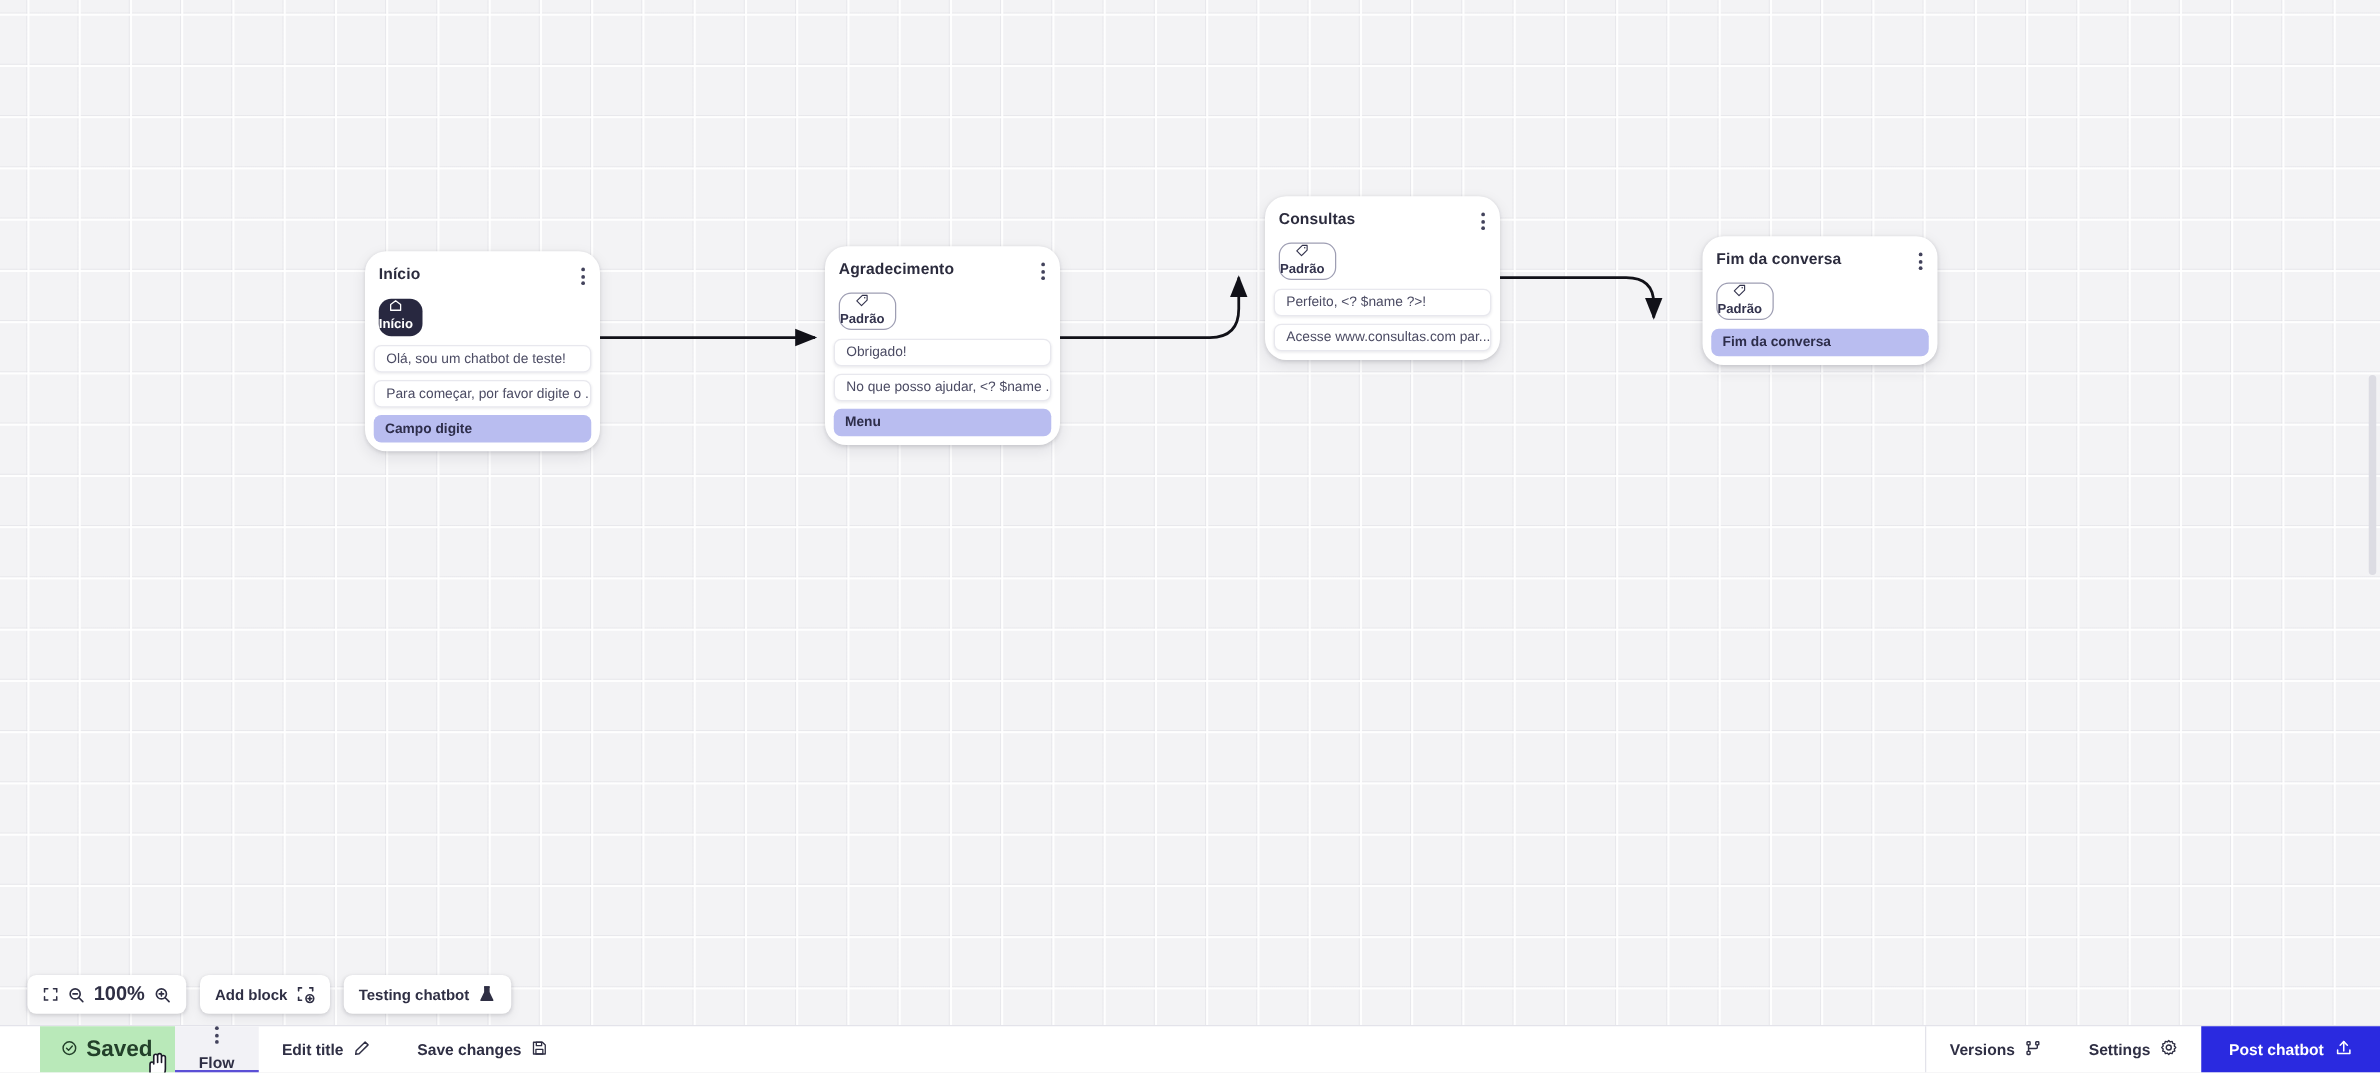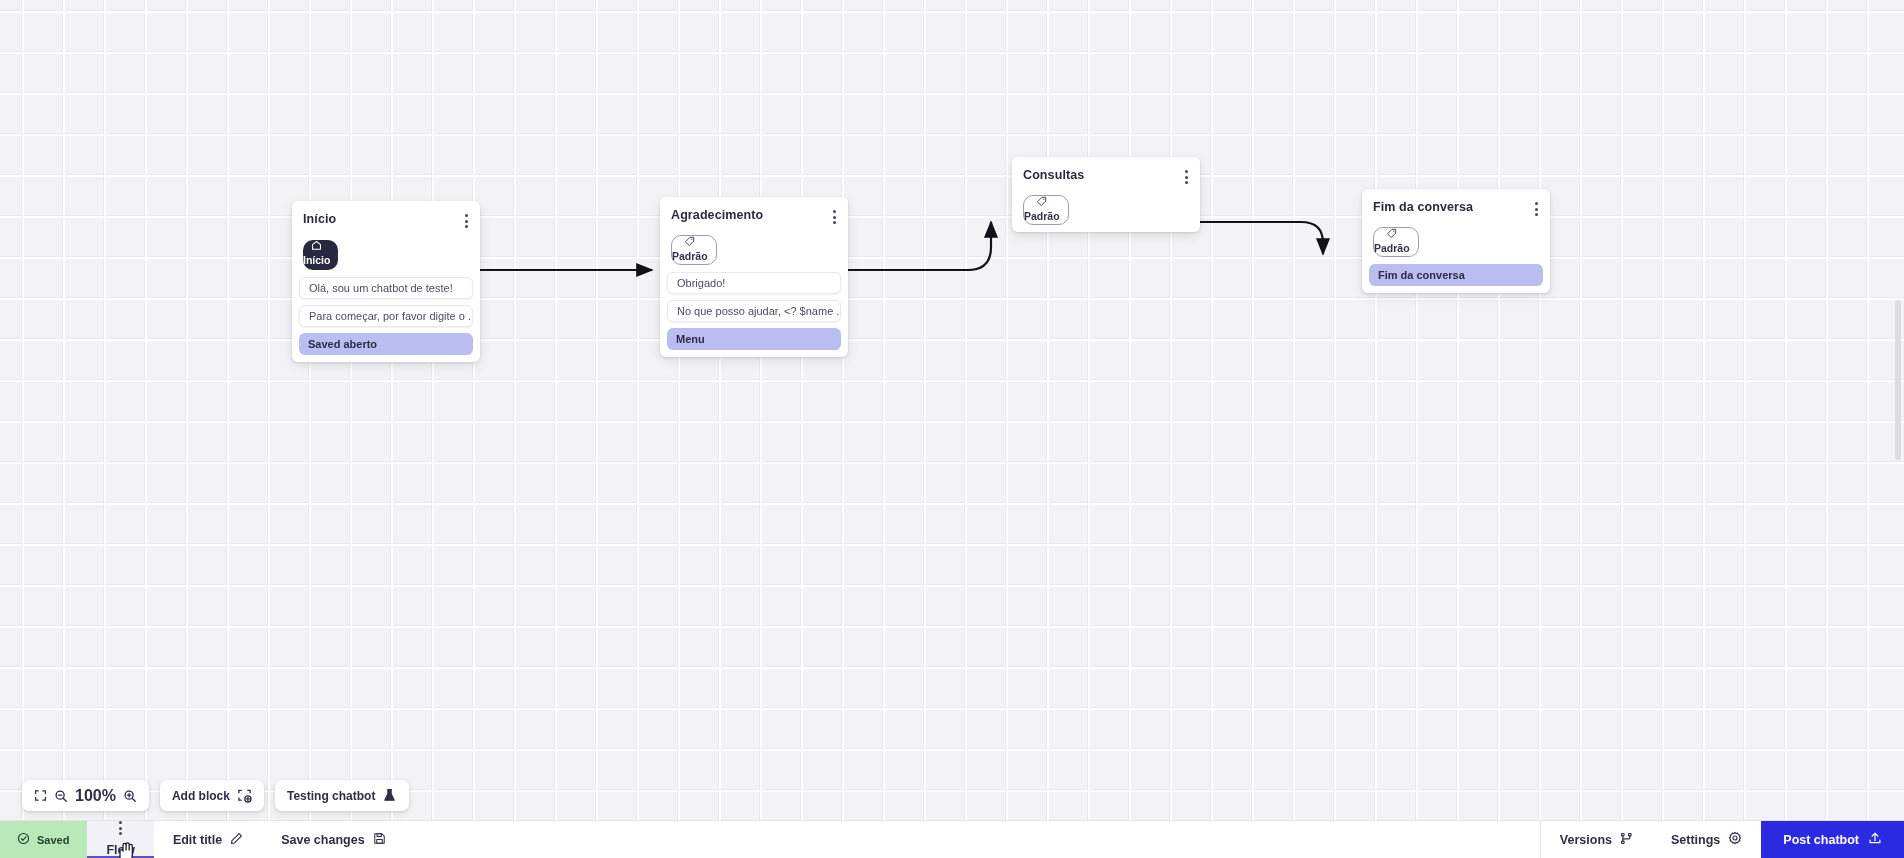--- a/index.html
+++ b/index.html
@@ -25,21 +25,21 @@
     background-position: 22px 11px, 22px 11px, 21px 10px, 21px 10px;
     overflow: hidden;
   }
   #edges { position: absolute; left: 0; top: 0; width: 1904px; height: 820px; pointer-events: none; }
 
   
   .node {
     position: absolute;
     width: 188px;
     background: #ffffff;
-    border-radius: 6px;
+    border-radius: 17px;
     box-shadow: 0 1px 3px rgba(22,22,40,0.13), 0 4px 12px rgba(22,22,40,0.09);
     padding: 0 0 7px 0;
     z-index: 5;
   }
   .node-head {
     display: flex; align-items: flex-start; justify-content: space-between;
     padding: 11px 9px 0 11px;
   }
   .node-title {
     font-size: 12.5px; font-weight: 700; color: #2b2b3d;
@@ -107,21 +107,21 @@
   #bottombar {
     position: absolute; left: 0; bottom: 0; width: 1904px; height: 38px;
     background: #ffffff; border-top: 1px solid #e3e3ea;
     display: flex; align-items: stretch; z-index: 40;
   }
   .bb-left { display: flex; align-items: stretch; }
   .bb-right { display: flex; align-items: stretch; margin-left: auto; }
   .saved {
     display: flex; align-items: center; gap: 7px;
     padding: 0 18px 0 17px; background: #b9e9b9; color: #23402a;
-    font-size: 11px; font-weight: 600;
+    font-size: 18px; font-weight: 600; margin-left: 32px;
   }
   .bb-item {
     display: flex; align-items: center; gap: 8px;
     padding: 0 19px; font-size: 12.5px; color: #2f2f44; font-weight: 600;
     cursor: pointer; position: relative; white-space: nowrap;
   }
   .bb-item.tab-active { background: #f2f2f6; flex-direction: column; }
   .bb-item.tab-active::after {
     content: ""; position: absolute; left: 0; right: 0; bottom: 0;
     height: 2.5px; background: #5b4fd6;
@@ -172,21 +172,21 @@
         <span class="badge start">
           <svg width="11" height="11" viewBox="0 0 16 16" fill="none" stroke="#ffffff" stroke-width="1.5" stroke-linejoin="round">
             <path d="M2.2 6.8 L8 2.2 L13.8 6.8 V13.4 H2.2 Z"></path>
           </svg>
           <span>Início</span>
         </span>
       </div>
       <div class="rows">
         <div class="row msg">Olá, sou um chatbot de teste!</div>
         <div class="row msg">Para começar, por favor digite o ...</div>
-        <div class="row action">Saved aberto</div>
+        <div class="row action">Campo digite</div>
       </div>
     </div>
 
     <div class="node" style="left:660px; top:197px;">
       <div class="node-head">
         <div class="node-title">Agradecimento</div>
         <div class="dots">
             <i></i>
             <i></i>
             <i></i>
@@ -218,20 +218,24 @@
           </div>
       </div>
       <div class="badge-row">
         <span class="badge std">
           <svg width="11" height="11" viewBox="0 0 16 16" fill="none" stroke="#33334d" stroke-width="1.3" stroke-linejoin="round">
             <path d="M8.6 1.9 H14.1 V7.4 L7.6 13.9 L2.1 8.4 Z"></path>
             <circle cx="11.3" cy="4.7" r="0.9" fill="#33334d" stroke="none"></circle>
           </svg>
           <span>Padrão</span>
         </span>
+      </div>
+      <div class="rows">
+        <div class="row msg">Perfeito, &lt;? $name ?&gt;!</div>
+        <div class="row msg">Acesse www.consultas.com par...</div>
       </div>
     </div>
 
     <div class="node" style="left:1334px; top:189px;margin-left:28px;">
       <div class="node-head">
         <div class="node-title">Fim da conversa</div>
         <div class="dots">
             <i></i>
             <i></i>
             <i></i>

